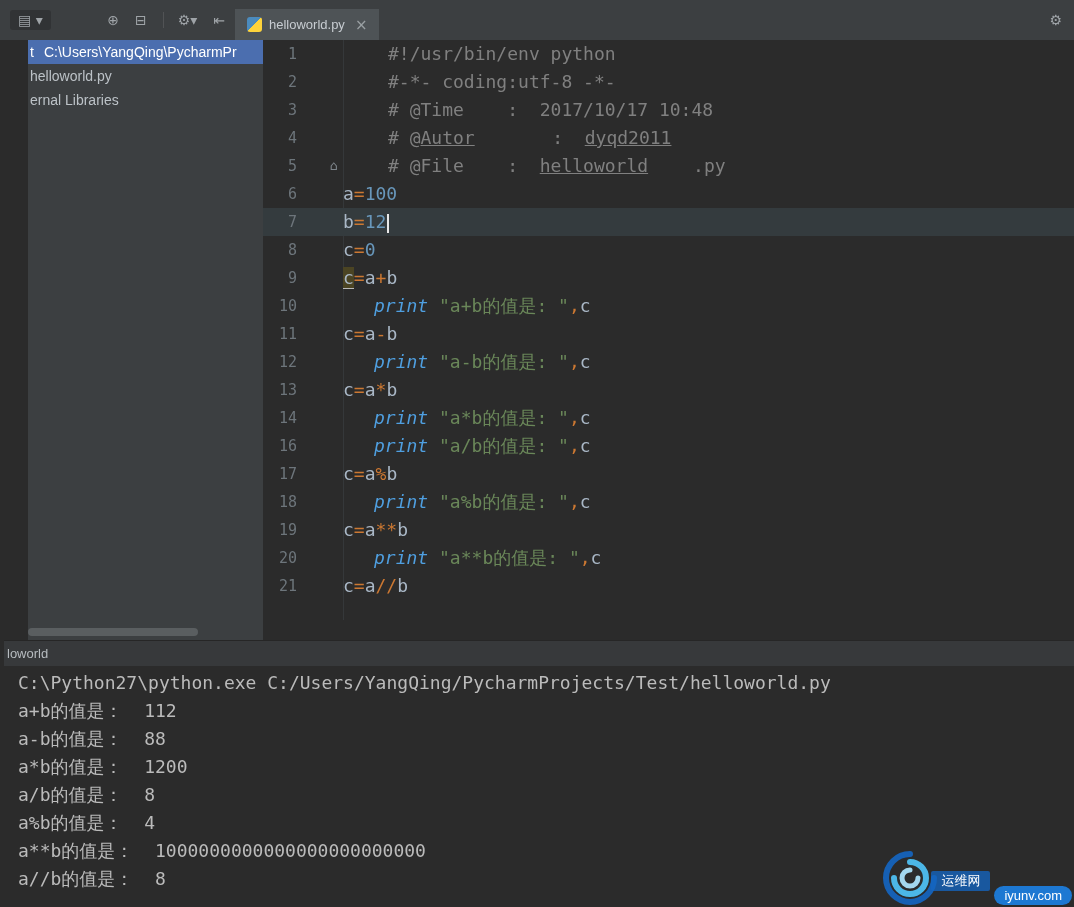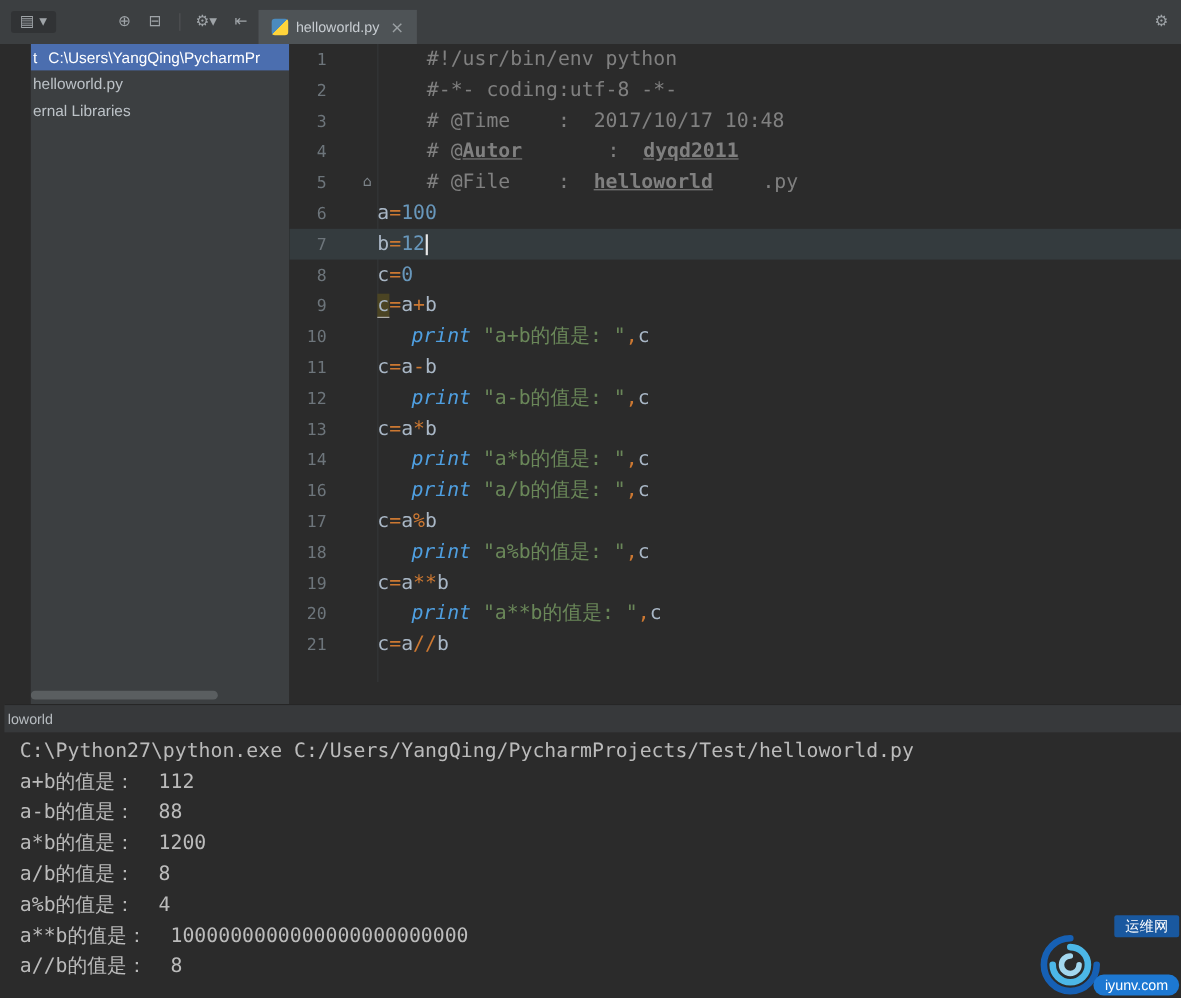--- a/index.html
+++ b/index.html
@@ -31,39 +31,39 @@
 
   .editor { position:absolute; left:235px; top:0; width:839px; height:600px; background:#2b2b2b; }
   .editor::before { content:""; position:absolute; left:80px; top:0; width:1px; height:580px; background:#35383a; }
   .ed-clip { position:absolute; left:0; top:0; width:839px; height:580px; overflow:hidden; }
   .ed-line { display:flex; height:28px; line-height:28px; font-family:"DejaVu Sans Mono", monospace; font-size:18px; }
   .ed-line.current { background:#343b3e; }
   .gutter { flex:none; width:80px; text-align:right; padding-right:46px; color:#6d757b; font-size:15px; position:relative; }
   .fold { position:absolute; right:5px; top:0; color:#7d848a; font-size:13px; font-family:"DejaVu Sans", sans-serif; }
   .code { white-space:pre; }
   .cm  { color:#808080;padding-left:45px; }
-  .cmu { color:#808080; text-decoration:underline;font-weight:bold; }
+  .cmu { color:#808080; text-decoration:underline; }
   .tx  { color:#a9b7c6; }
   .op  { color:#cc7832; }
   .num { color:#6897bb; }
   .str { color:#6a8759; }
   .kw  { color:#4f9fe0; font-style:italic;padding-left:31px; }
   .hl  { color:#a9b7c6; background:#4b4423; border-bottom:1px solid #b9b9b9; }
   .caret { display:inline-block; width:2px; height:19px; background:#e8e8e8; vertical-align:middle; margin-left:1px; }
 
   
   .bottom { position:absolute; top:640px; left:4px; width:1074px; height:267px; }
   .bottom-header { height:26px; line-height:26px; background:#37393b; border-top:1px solid #262626; color:#b7bcc0; font-size:13px; padding-left:3px; }
   .console { height:241px; background:#2b2b2b; padding:3px 0 0 14px; }
   .console-line { height:28px; line-height:28px; white-space:pre; font-family:"DejaVu Sans Mono", monospace; font-size:18px; color:#bbbbbb; }
 
   
   .watermark { position:absolute; right:2px; bottom:2px; display:flex; align-items:flex-end; }
   .wm-logo { margin-right:-8px; margin-bottom:-6px; }
-  .wm-labels { display:flex; flex-direction:column; gap:4px; align-items:flex-end; }
+  .wm-labels { display:flex; flex-direction:row; gap:4px; align-items:center; }
   .wm-site { background:rgba(21,101,192,0.78); color:#fff; font-size:13px; padding:1px 10px; border-radius:2px; text-align:center; }
   .wm-url  { background:#1d78d2; color:#fff; font-size:13px; padding:2px 10px; border-radius:10px; text-align:center;margin-top:30px; }
 </style>
 </head>
 <body>
 
 <div class="app">
 
   <div class="topbar">
     <div class="pp-toolbar">

